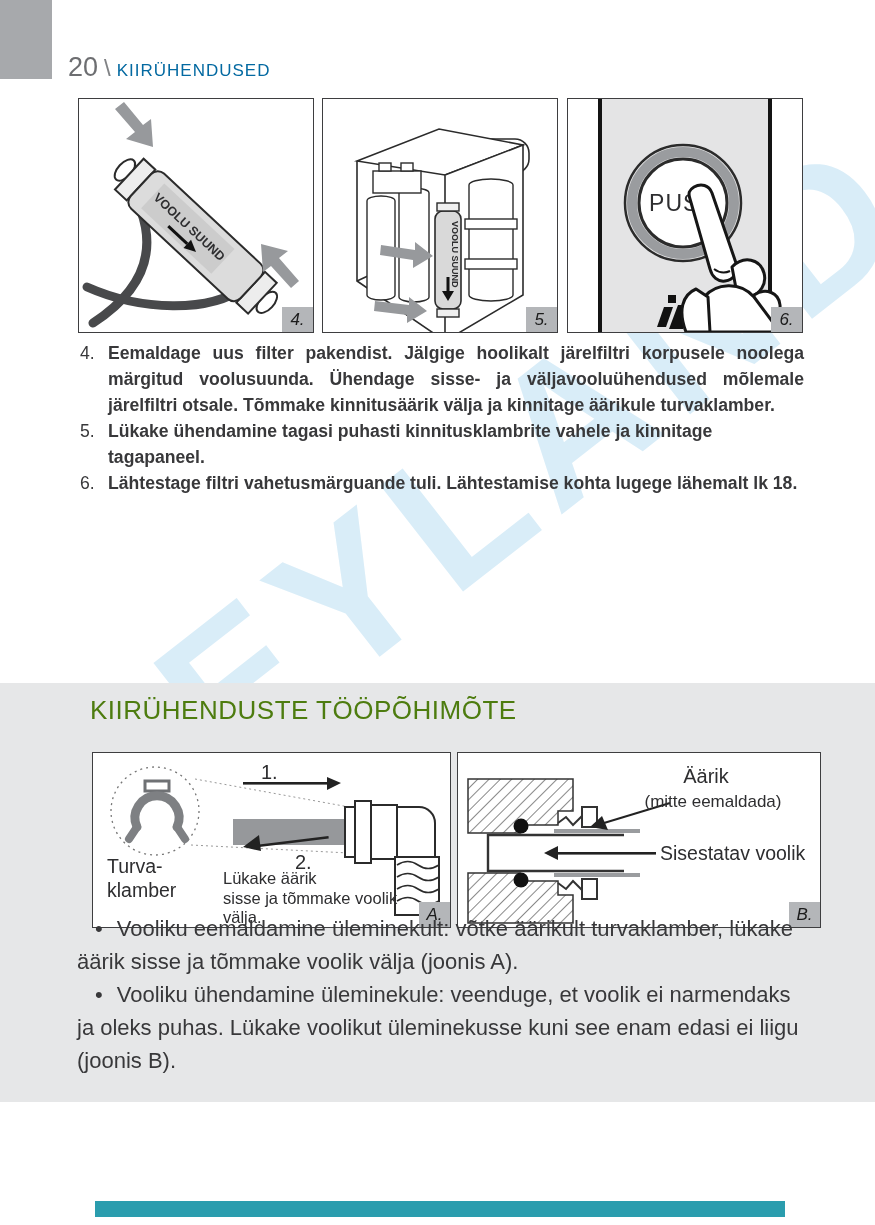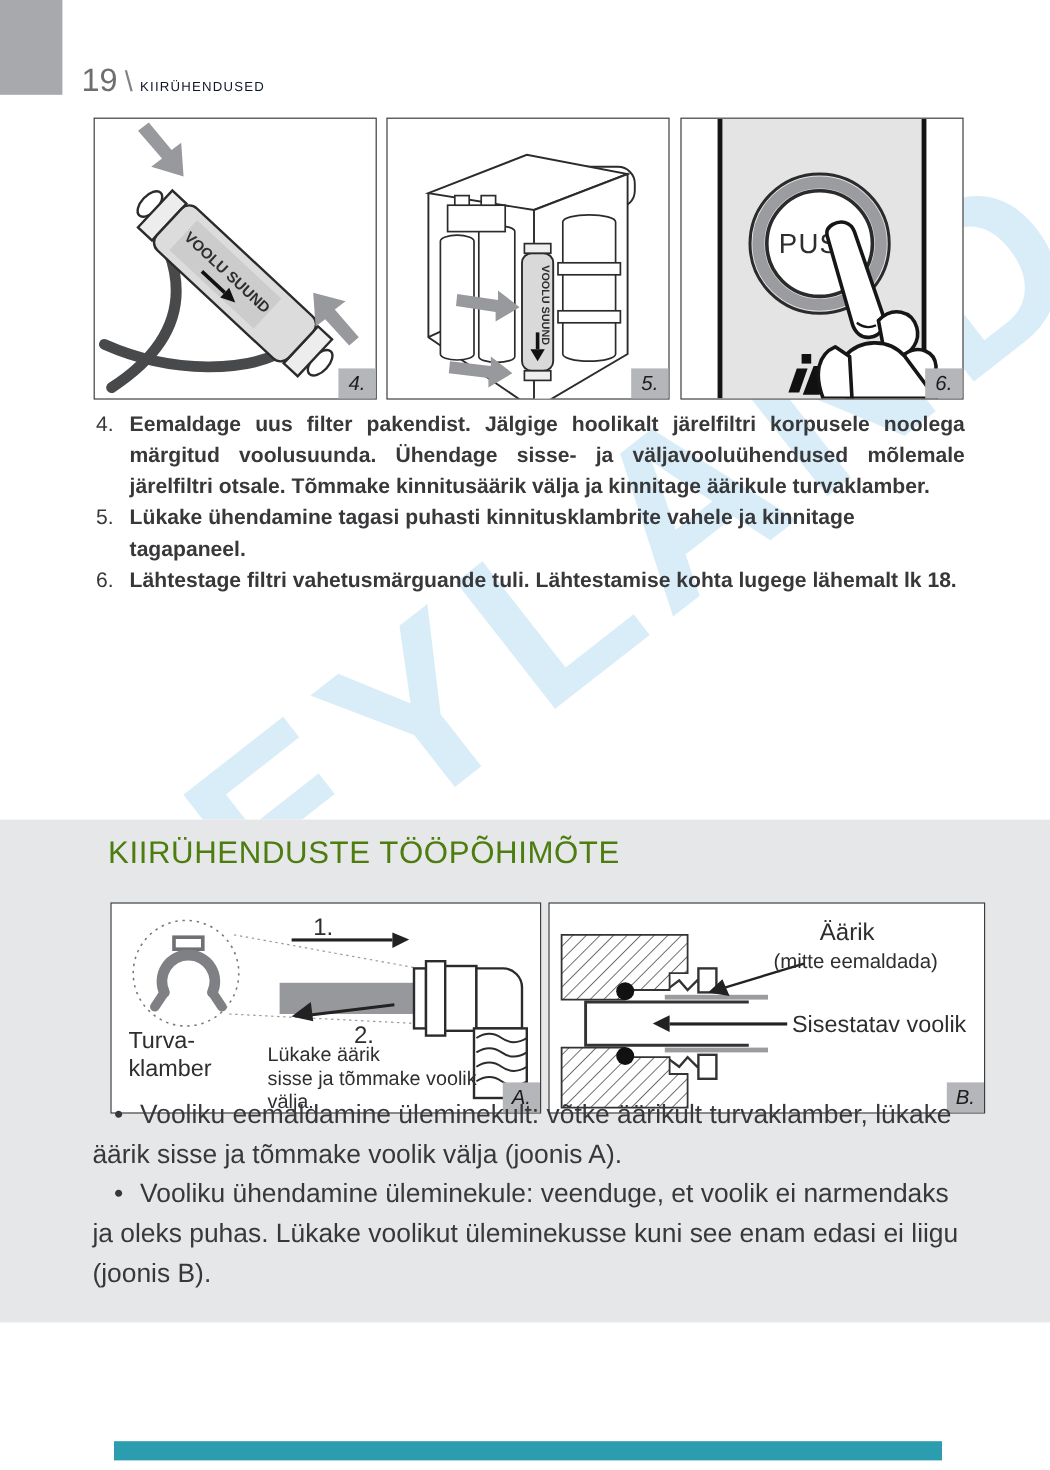--- a/index.html
+++ b/index.html
@@ -3,21 +3,21 @@
 <meta charset="utf-8">
 <style>
   html,body{margin:0;padding:0;background:#fff;}
   .page{position:relative;width:875px;height:1225px;background:#fff;overflow:hidden;
         font-family:"Liberation Sans",sans-serif;color:#38383a;}
   
   .corner-block{position:absolute;left:0;top:0;width:52px;height:79px;background:#a7a9ac;}
   .header{position:absolute;left:68px;top:52px;white-space:nowrap;color:#6f7073;}
   .header .pgnum{font-size:27px;color:#6d6e71;}
   .header .sep{font-size:24px;color:#808285;margin:0 6px;}
-  .header .sect{font-size:11px;letter-spacing:1px;color:#0f172a;}
+  .header .sect{font-size:17px;letter-spacing:1px;color:#0369a1;}
   
   .wm-clip{position:absolute;left:0;top:90px;width:875px;height:593px;overflow:hidden;z-index:0;}
   .wm{position:absolute;left:115px;top:545px;font-size:195px;font-weight:bold;
       letter-spacing:14px;color:#d9edf8;transform:rotate(-38deg);transform-origin:0 0;white-space:nowrap;}
   
   .fig{position:absolute;top:98px;width:234px;height:233px;background:#fff;border:1.5px solid #3e3e40;z-index:2;}
   .fig svg,.diag svg{position:absolute;left:0;top:0;}
   .corner-label{position:absolute;right:0px;bottom:0px;width:31px;height:25px;background:#b4b6b9;
       display:flex;align-items:center;justify-content:center;font-style:italic;font-size:17px;color:#1c1c1c;z-index:3;}
   
@@ -41,21 +41,21 @@
   text{font-family:"Liberation Sans",sans-serif;fill:#2e2e30;}
 </style>
 </head>
 <body>
 
 <div class="page">
 
   <div class="corner-block"></div>
 
   <div class="header">
-    <span class="pgnum">19</span><span class="sep">\</span><span class="sect">KIIRÜHENDUSED</span>
+    <span class="pgnum">20</span><span class="sep">\</span><span class="sect">KIIRÜHENDUSED</span>
   </div>
 
   <div class="wm-clip">
     <div class="wm">EYLAND</div>
   </div>
 
   <div class="fig" style="left:78px;">
     <svg width="234" height="233" viewBox="0 0 234 233">
 
       <g stroke="#48494b" stroke-width="9" fill="none" stroke-linecap="round">

